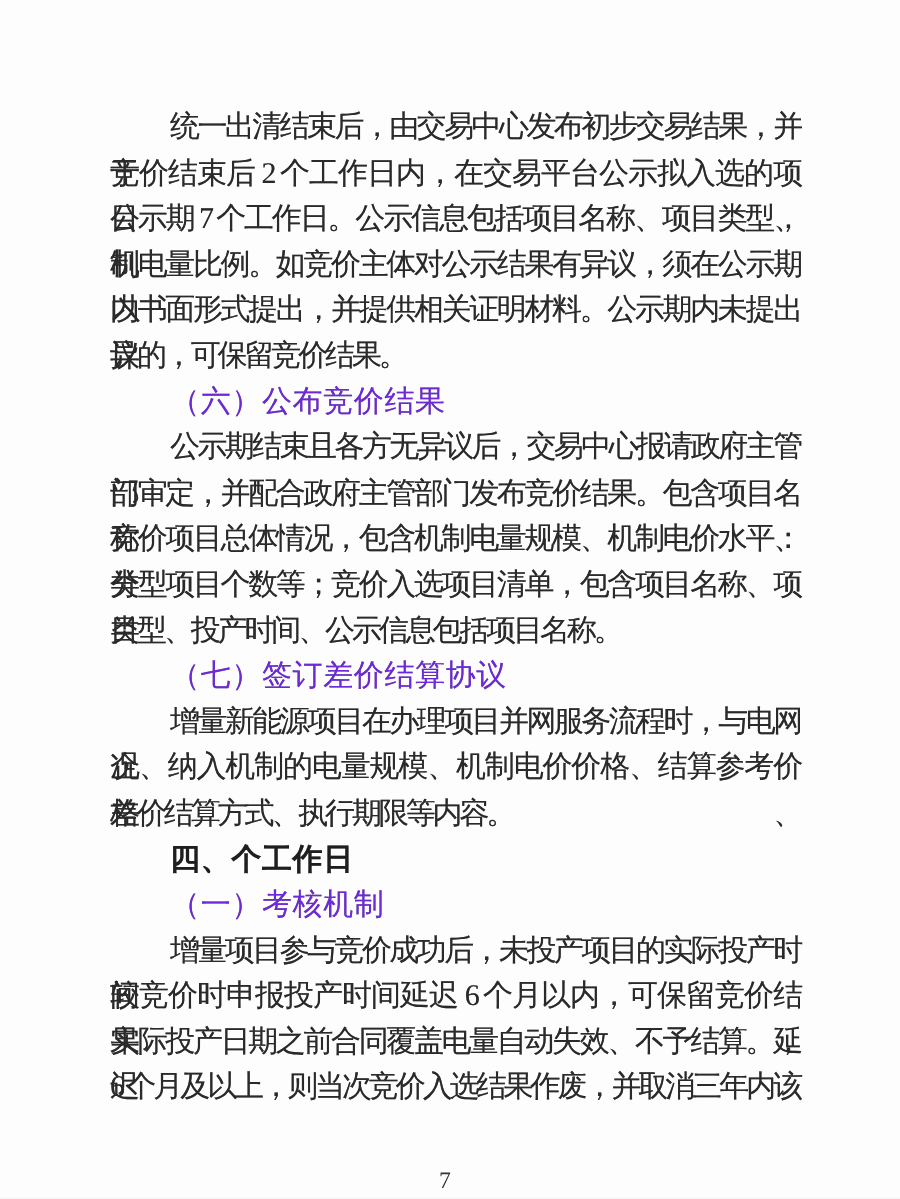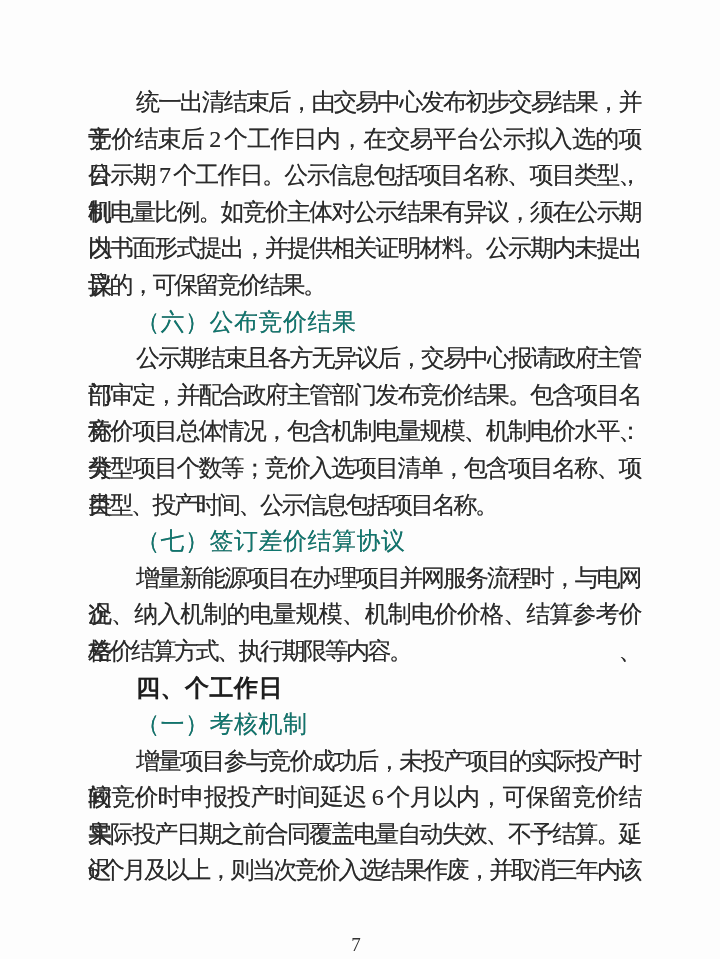--- a/index.html
+++ b/index.html
@@ -36,21 +36,21 @@
   }
   .line.just {
     text-align: justify;
     text-align-last: justify;
   }
   .line.indent {
     text-indent: 2em;
   }
   .line.h2 {
     letter-spacing: 0.5px;
-    color: #0f766e;
+    color: #6d28d9;
   }
   .line.h1 {
     font-family: "Liberation Sans", "DejaVu Sans", sans-serif;
     font-weight: 700;
     letter-spacing: 0.5px;
     color: #1e1e1e;
   }
   .page-num {
     position: absolute;
     left: 0;

